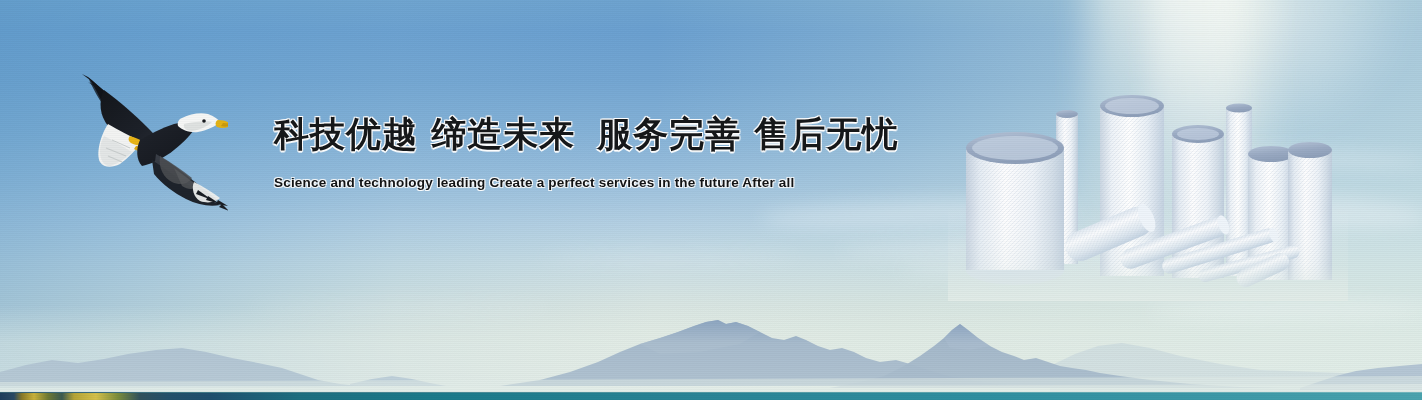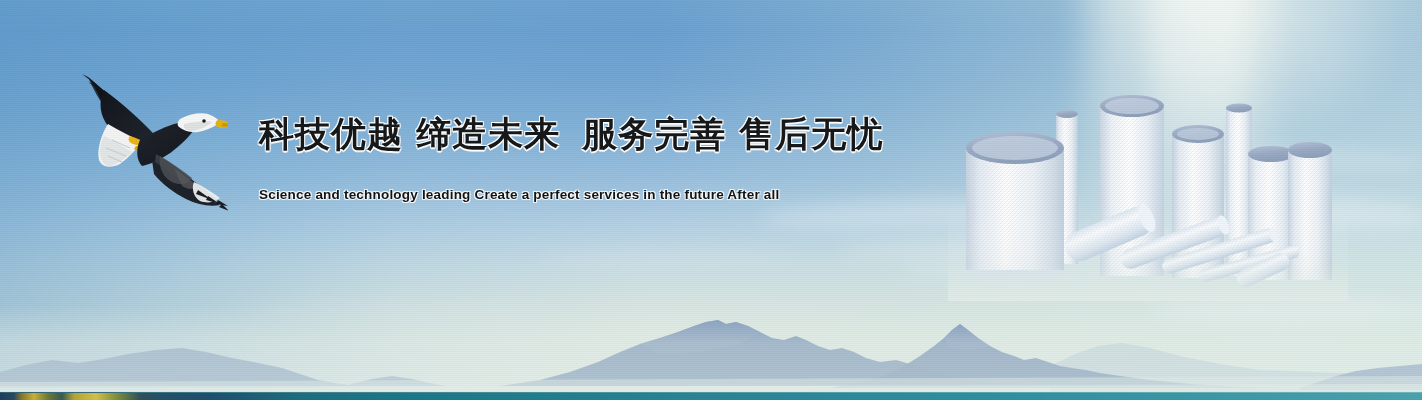--- a/index.html
+++ b/index.html
@@ -176,21 +176,21 @@
     left: 948px;
     top: 86px;
     width: 400px;
     height: 215px;
     pointer-events: none;
   }
 
   
   .text-block {
     position: absolute;
-    left: 259px;
+    left: 274px;
     top: 112px;
     width: 540px;
   }
   .headline {
     font-family: "DejaVu Sans", "Liberation Sans", sans-serif;
     font-size: 35px;
     font-weight: 700;
     line-height: 44px;
     color: #16181a;
     letter-spacing: 1px;
@@ -198,21 +198,21 @@
     text-shadow:
       -1px -1px 0 rgba(255,255,255,0.92),
        1px -1px 0 rgba(255,255,255,0.92),
       -1px  1px 0 rgba(255,255,255,0.92),
        1px  1px 0 rgba(255,255,255,0.92),
        0   -1.5px 0 rgba(255,255,255,0.85),
        0    1.5px 0 rgba(255,255,255,0.85);
   }
   .headline .gap { display: inline-block; width: 22px; }
   .subtitle {
-    margin-top: 30px;
+    margin-top: 18px;
     font-family: "Liberation Sans", sans-serif;
     font-size: 13.5px;
     font-weight: 700;
     line-height: 18px;
     color: #121416;
     letter-spacing: 0.2px;
     white-space: nowrap;
     text-shadow:
       -1px -1px 0 rgba(255,255,255,0.85),
        1px -1px 0 rgba(255,255,255,0.85),

